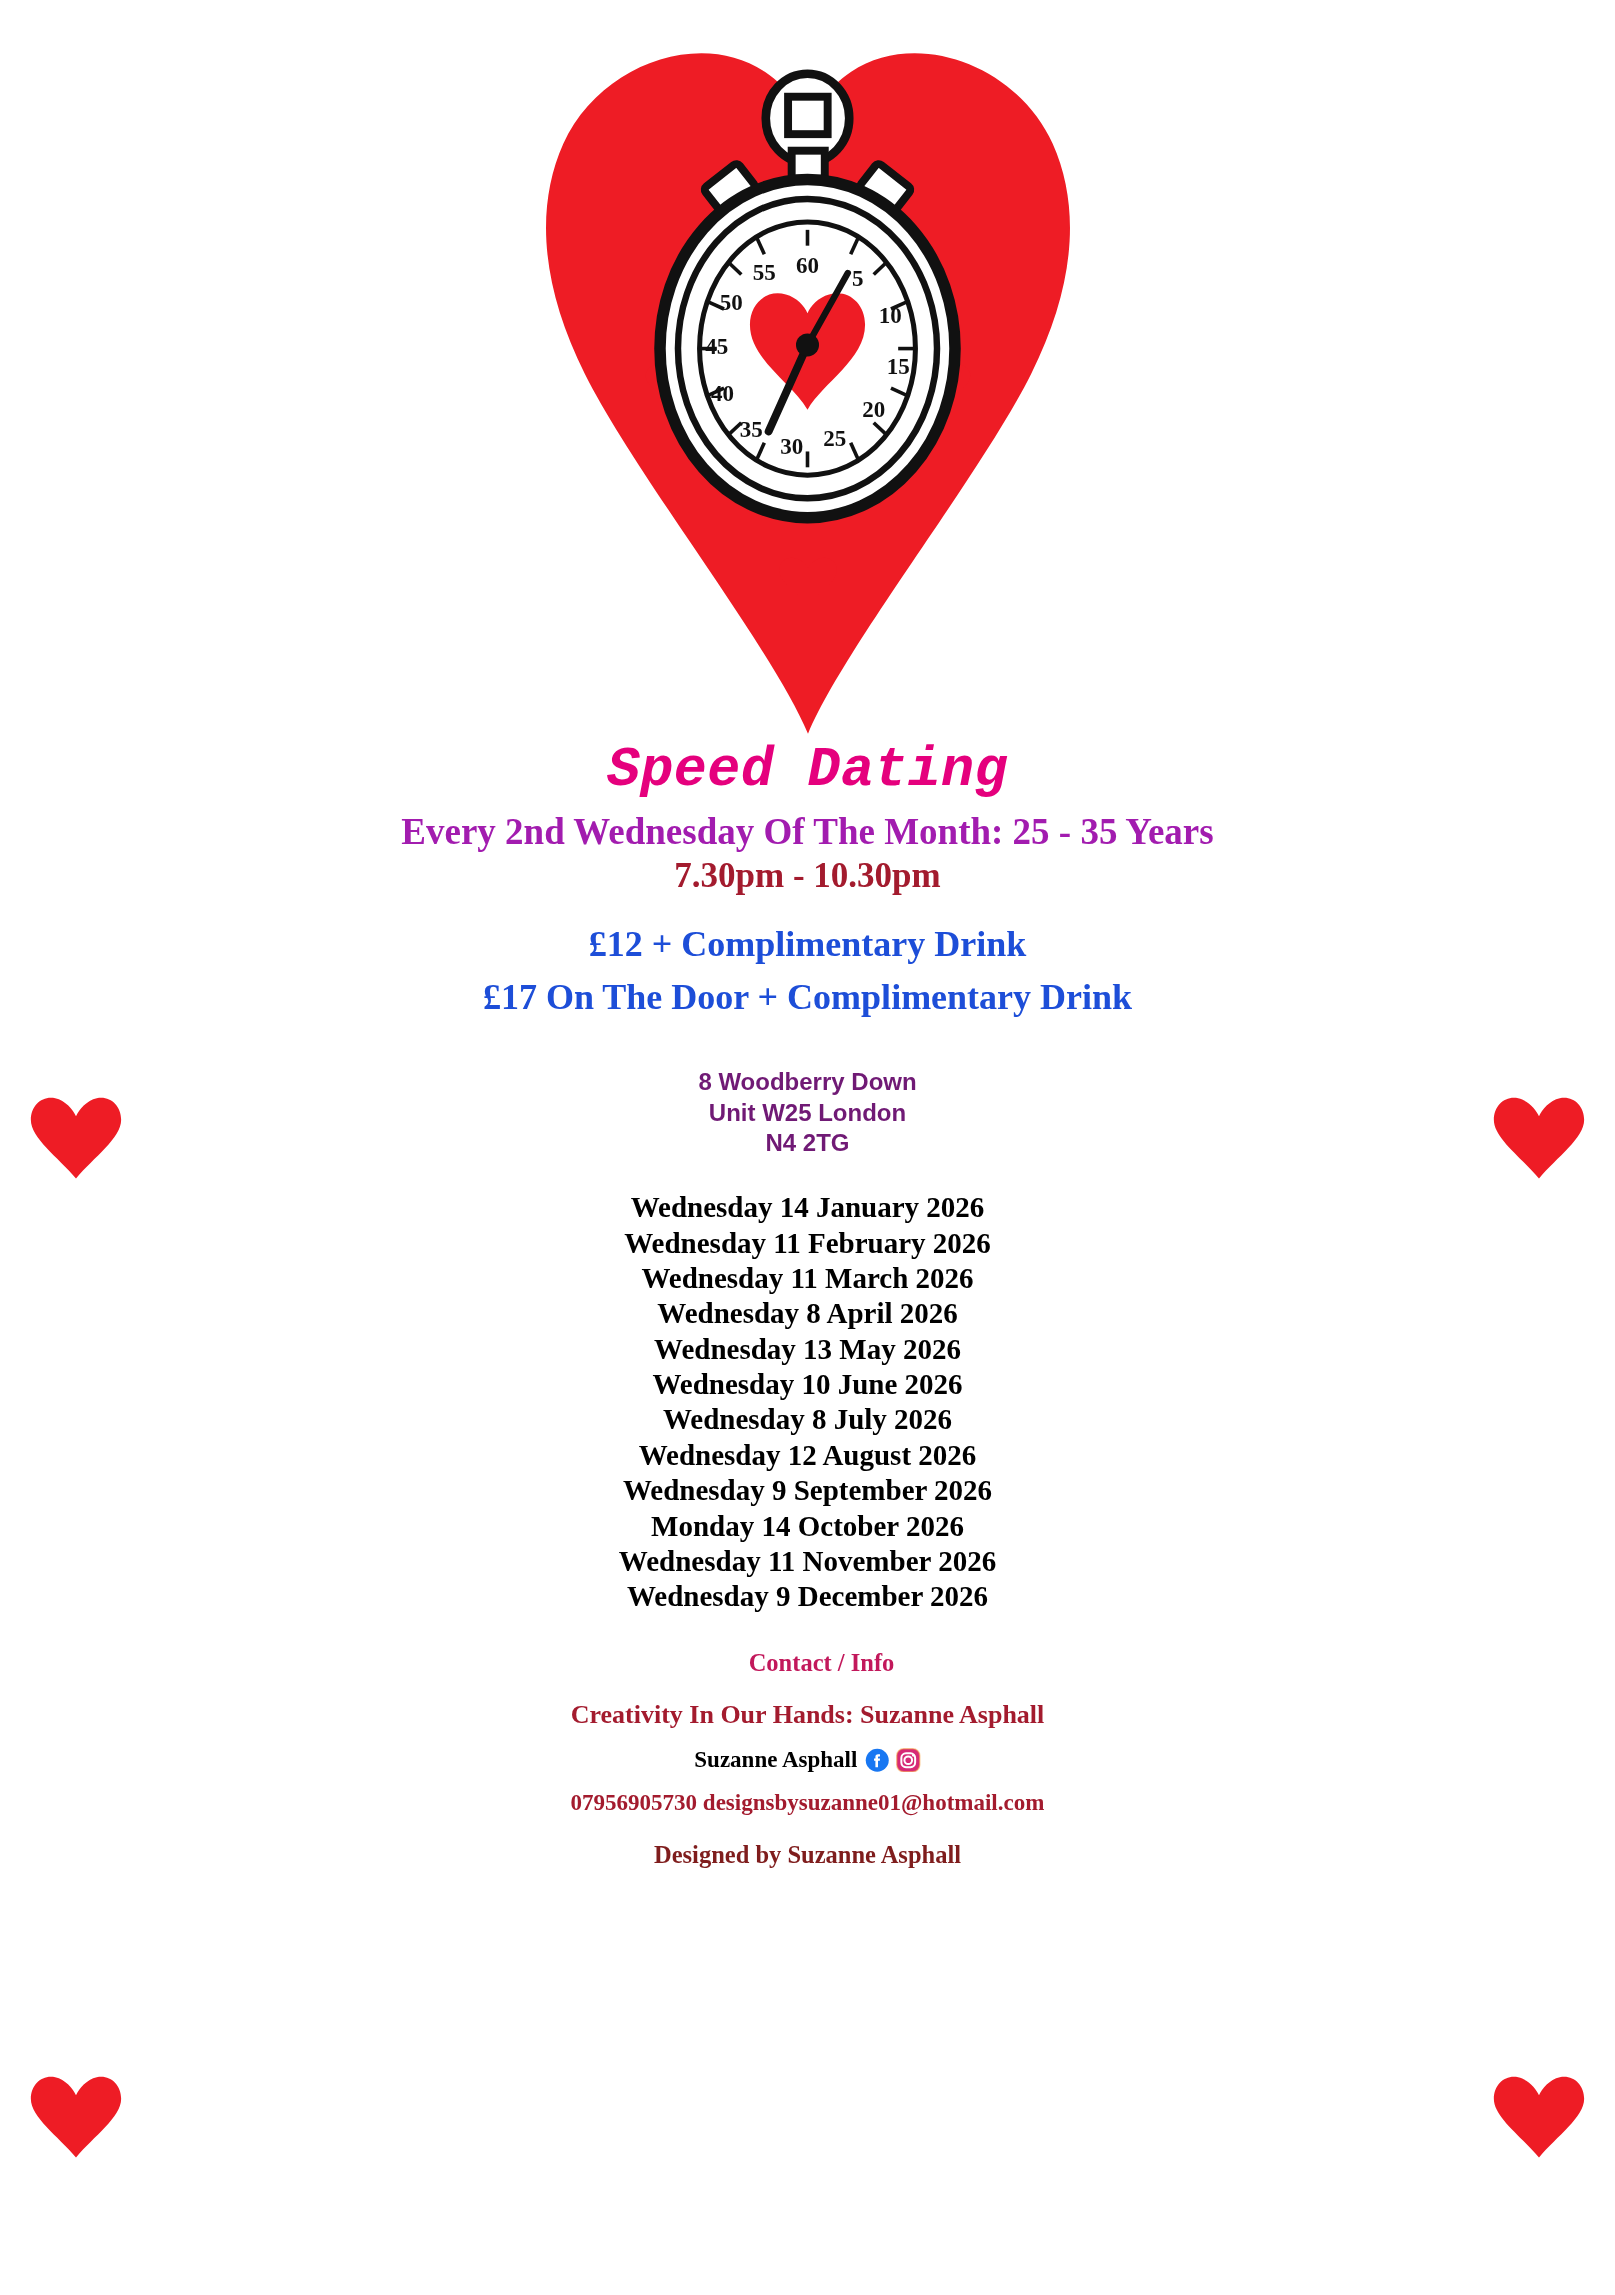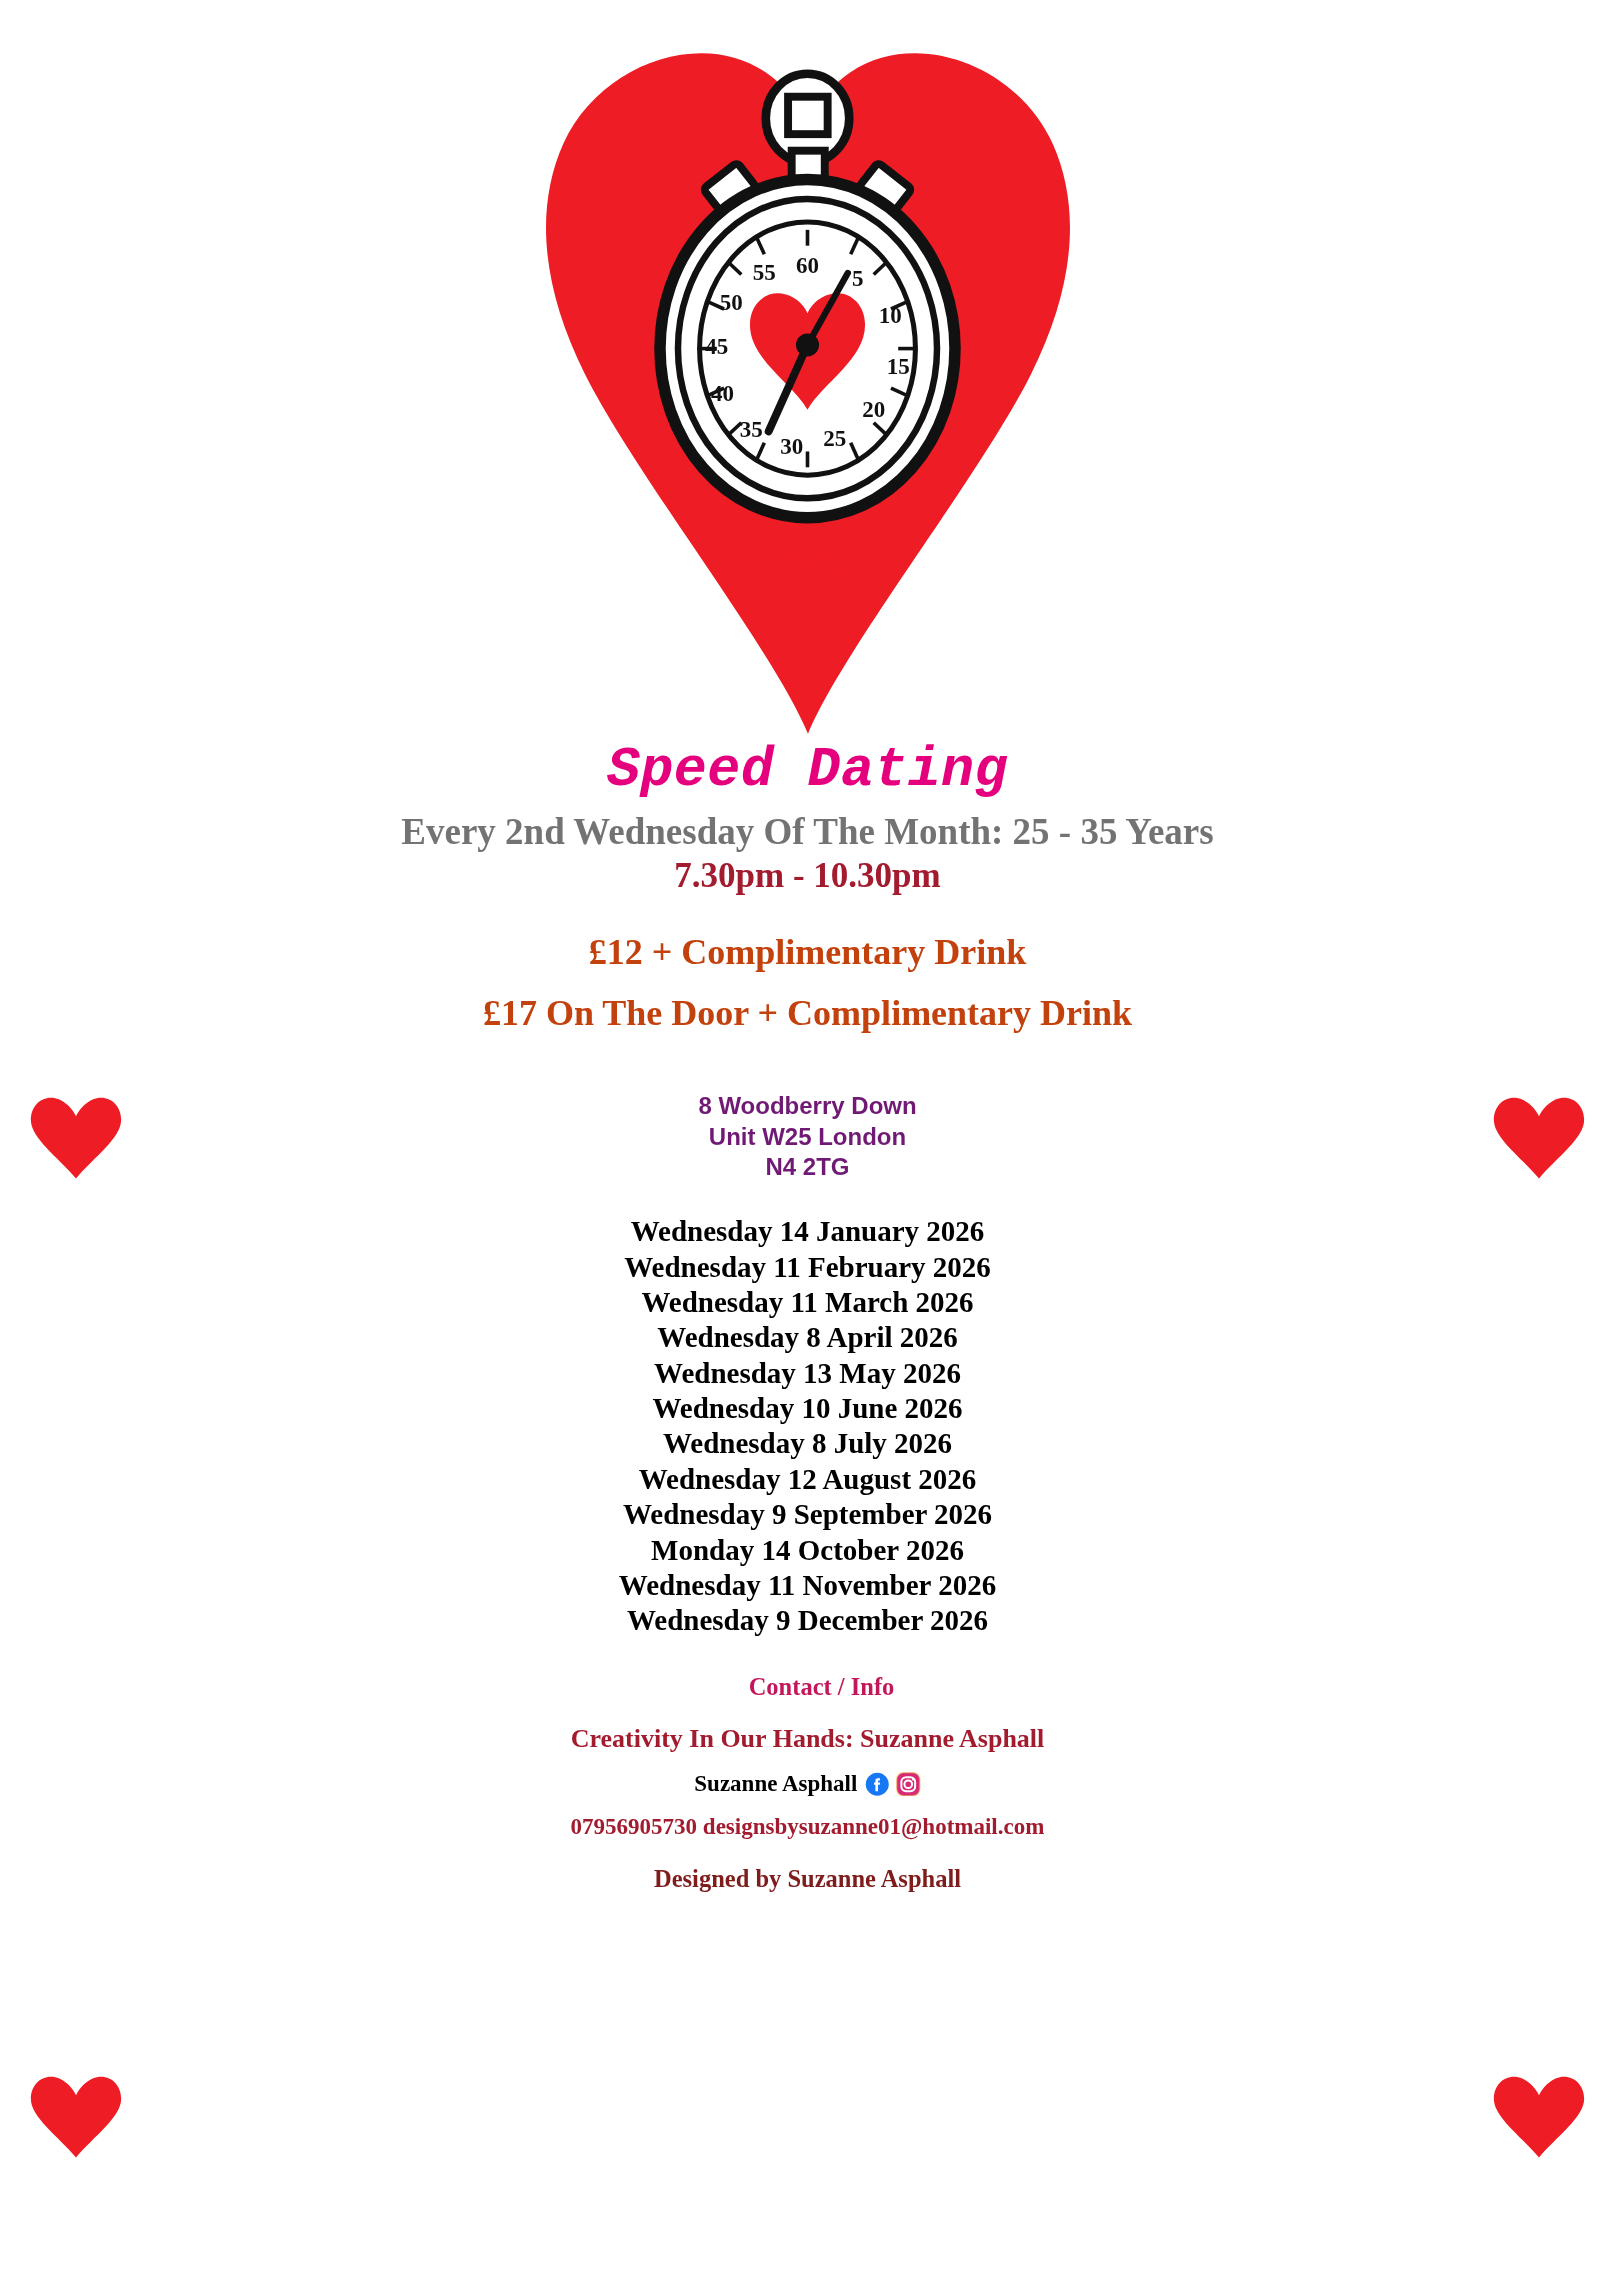--- a/index.html
+++ b/index.html
@@ -57,38 +57,38 @@
     font-style: italic;
     font-weight: bold;
     color: #e5007d;
     font-size: 55px;
     line-height: 1.1;
     margin: 0 0 7.2px 0;
     letter-spacing: 0.4px;
   }
   .line-black-big {
     font-weight: bold;
-    color: #737373;
+    color: #a21caf;
     font-size: 37px;
     line-height: 1.22;
     margin: 0;
   }
   .line-maroon {
     font-weight: bold;
     color: #a31b2e;
     font-size: 35px;
     line-height: 1.25;
     margin: 0;
   }
   .price-line {
     font-weight: bold;
-    color: #c2410c;
+    color: #1d4ed8;
     font-size: 36px;
     line-height: 1.35;
-    margin: 12px;
+    margin: 4px;
   }
   .spacer-sm { height: 18.7px; }
   .spacer-md { height: 32px; }
   .spacer-lg { height: 42px; }
 
   .addr {
     font-family: Liberation Sans, sans-serif;
     font-weight: bold;
     color: #701a75;
     font-size: 24px;

